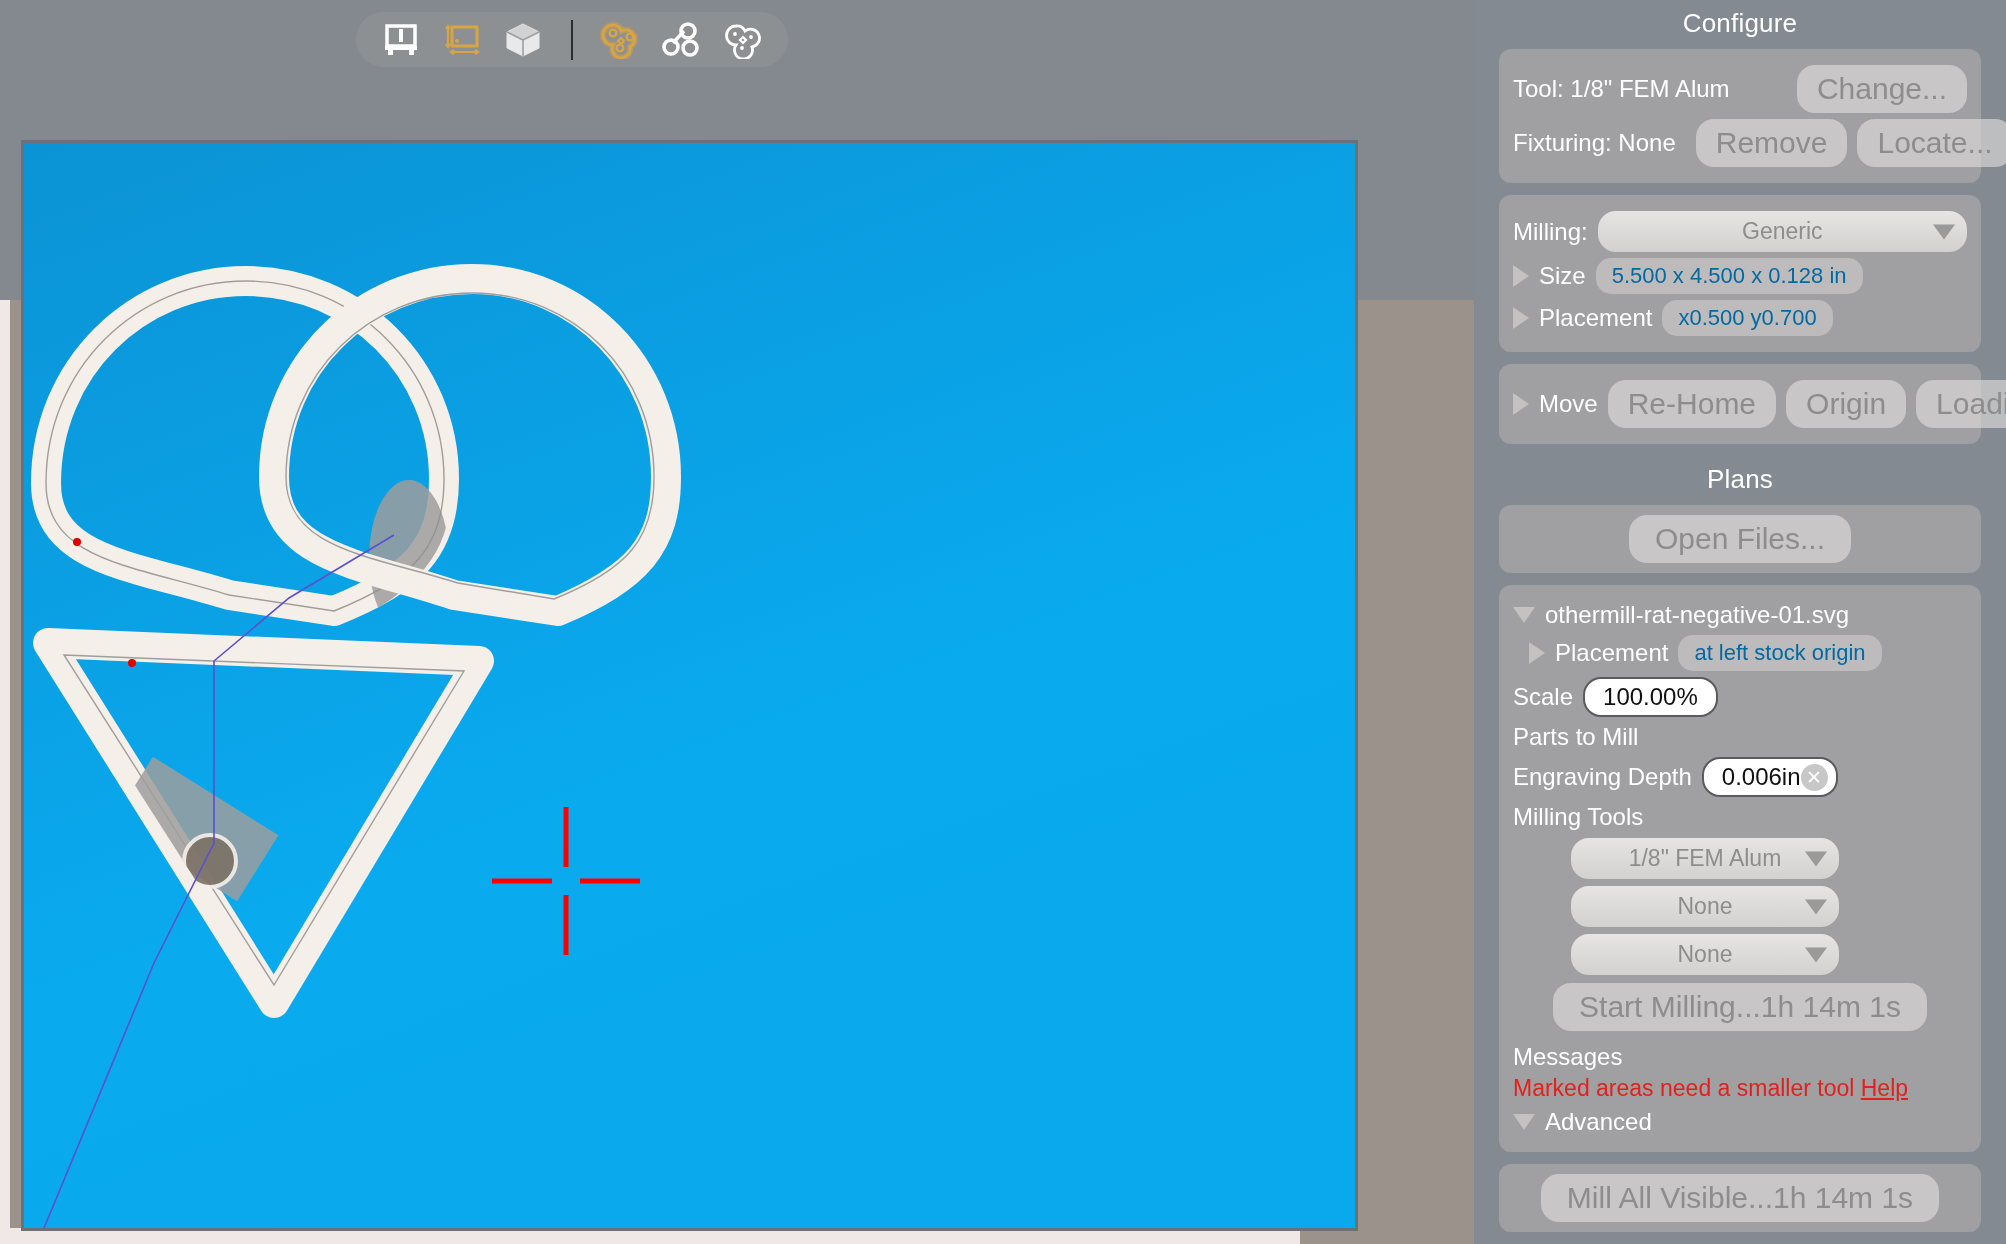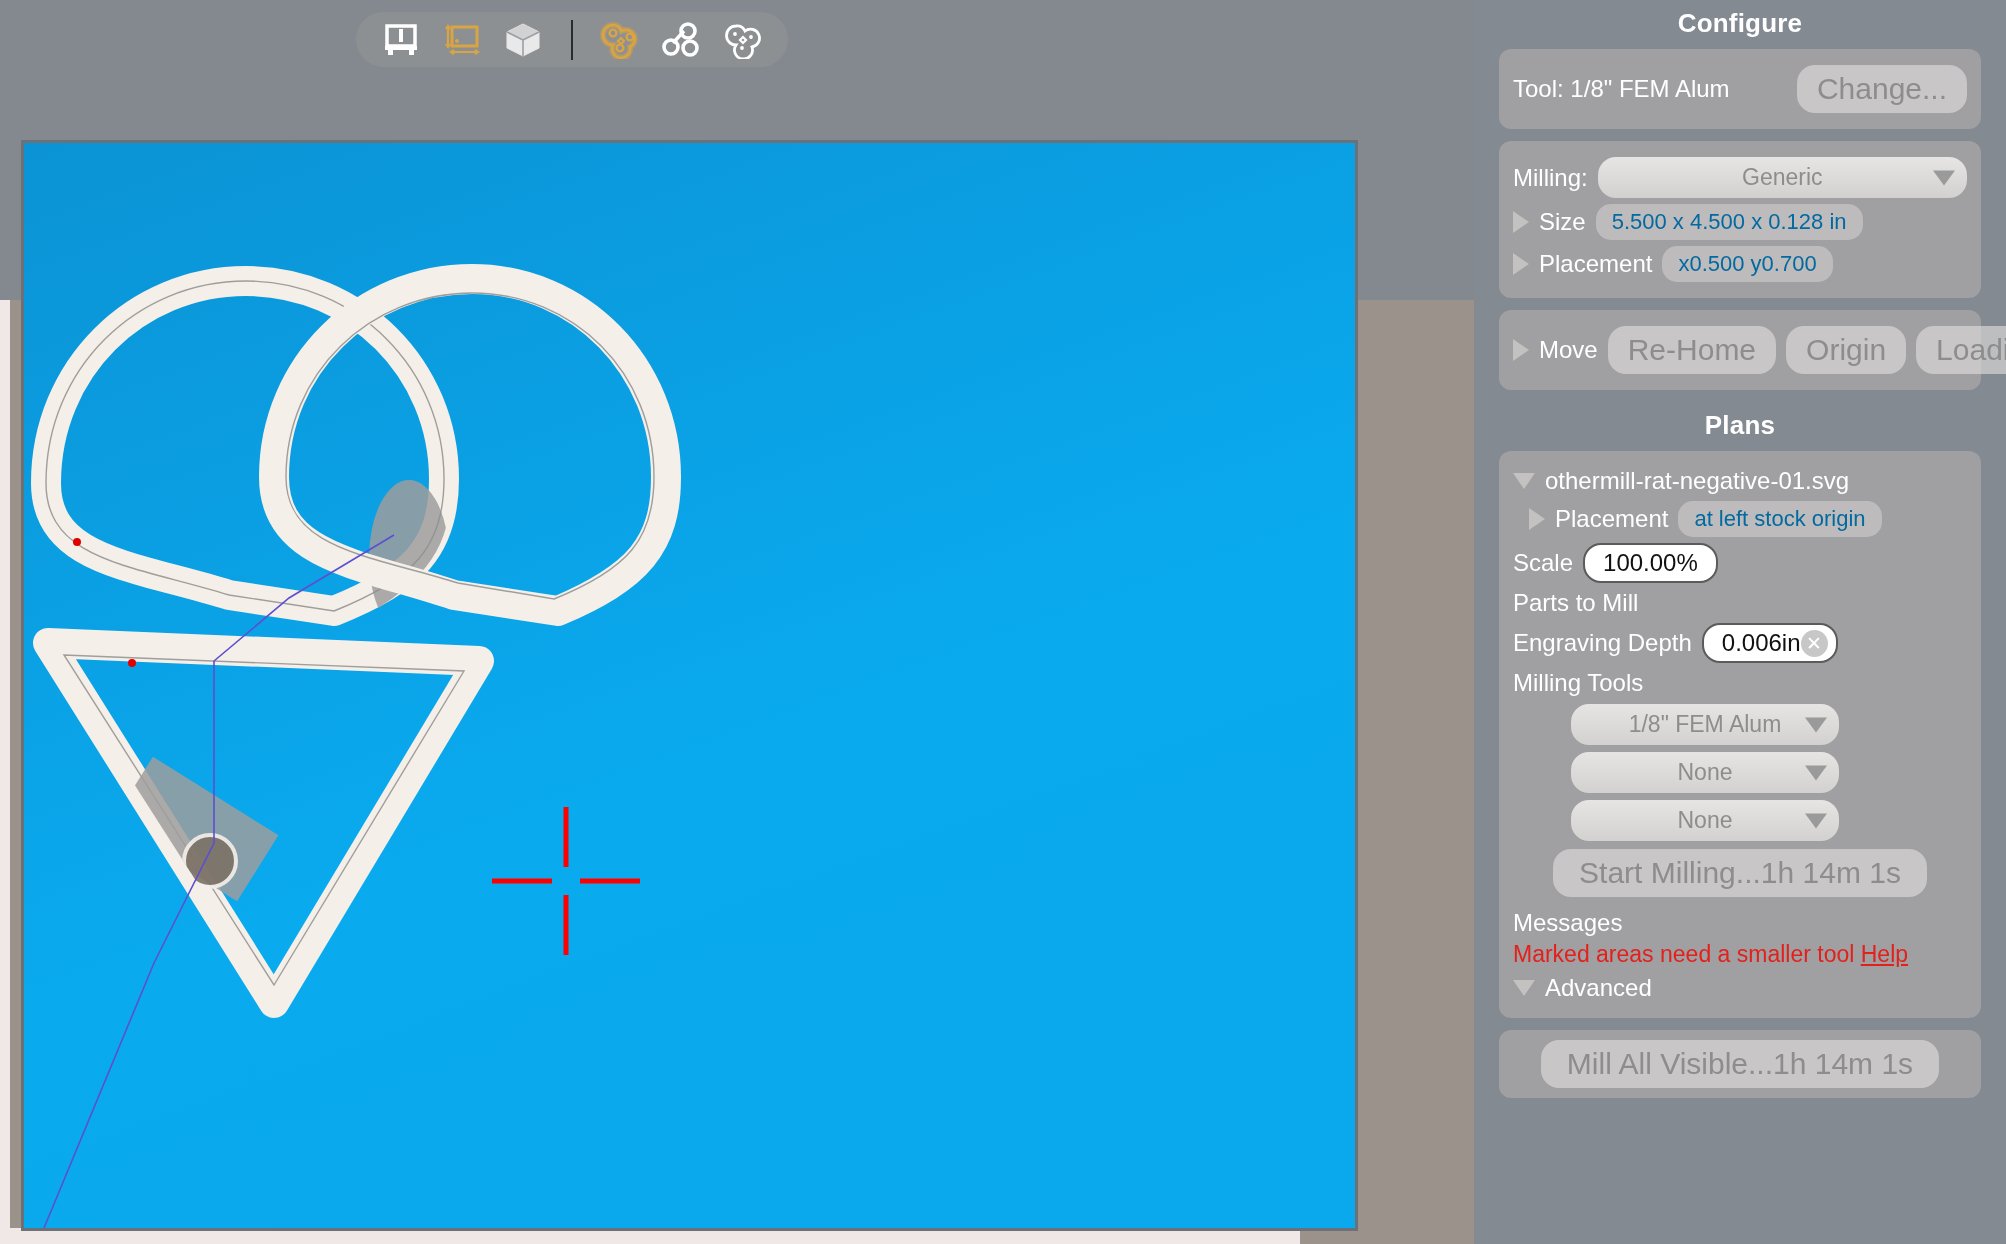--- a/index.html
+++ b/index.html
@@ -72,21 +72,21 @@
   .canvas-svg { position: absolute; left: 0; top: 0; }
 
   
   .sidebar {
     position: absolute; left: 1474px; top: 0;
     width: 532px; height: 1244px;
     color: #fff;
   }
   .section-title {
     text-align: center;
-    font-size: 26px; font-weight: bold;
+    font-size: 26px; font-weight: normal;
     color: #ffffff;
     padding: 8px 0 10px;
     letter-spacing: .2px;
   }
   .card {
     margin: 0 25px 12px 25px;
     background: rgba(170,168,166,0.72);
     border-radius: 12px;
     padding: 10px 14px;
   }
@@ -302,20 +302,26 @@
   <div class="sidebar">
 
     <div class="section-title">Configure</div>
 
     <div class="card">
       <div class="row">
         <span class="lbl">Tool: 1/8" FEM Alum</span>
         <span style="flex:1"></span>
         <button class="pill-btn">Change...</button>
       </div>
+      <div class="row">
+        <span class="lbl">Fixturing: None</span>
+        <span style="flex:1"></span>
+        <button class="pill-btn">Remove</button>
+        <button class="pill-btn">Locate...</button>
+      </div>
     </div>
 
     <div class="card">
       <div class="row">
         <span class="lbl">Milling:</span>
         <div class="select-pill">
           <span>Generic</span>
           <span class="caret"></span>
         </div>
       </div>
@@ -336,20 +342,23 @@
         <span class="tri"></span>
         <span class="lbl">Move</span>
         <button class="pill-btn">Re-Home</button>
         <button class="pill-btn">Origin</button>
         <button class="pill-btn">Loading</button>
       </div>
     </div>
 
     <div class="section-title">Plans</div>
 
+    <div class="card center-btn">
+      <button class="pill-btn wide">Open Files...</button>
+    </div>
 
     <div class="card">
       <div class="row">
         <span class="tri-down"></span>
         <span class="lbl">othermill-rat-negative-01.svg</span>
       </div>
       <div class="row" style="margin-left:16px">
         <span class="tri"></span>
         <span class="lbl">Placement</span>
         <span class="tag">at left stock origin</span>

